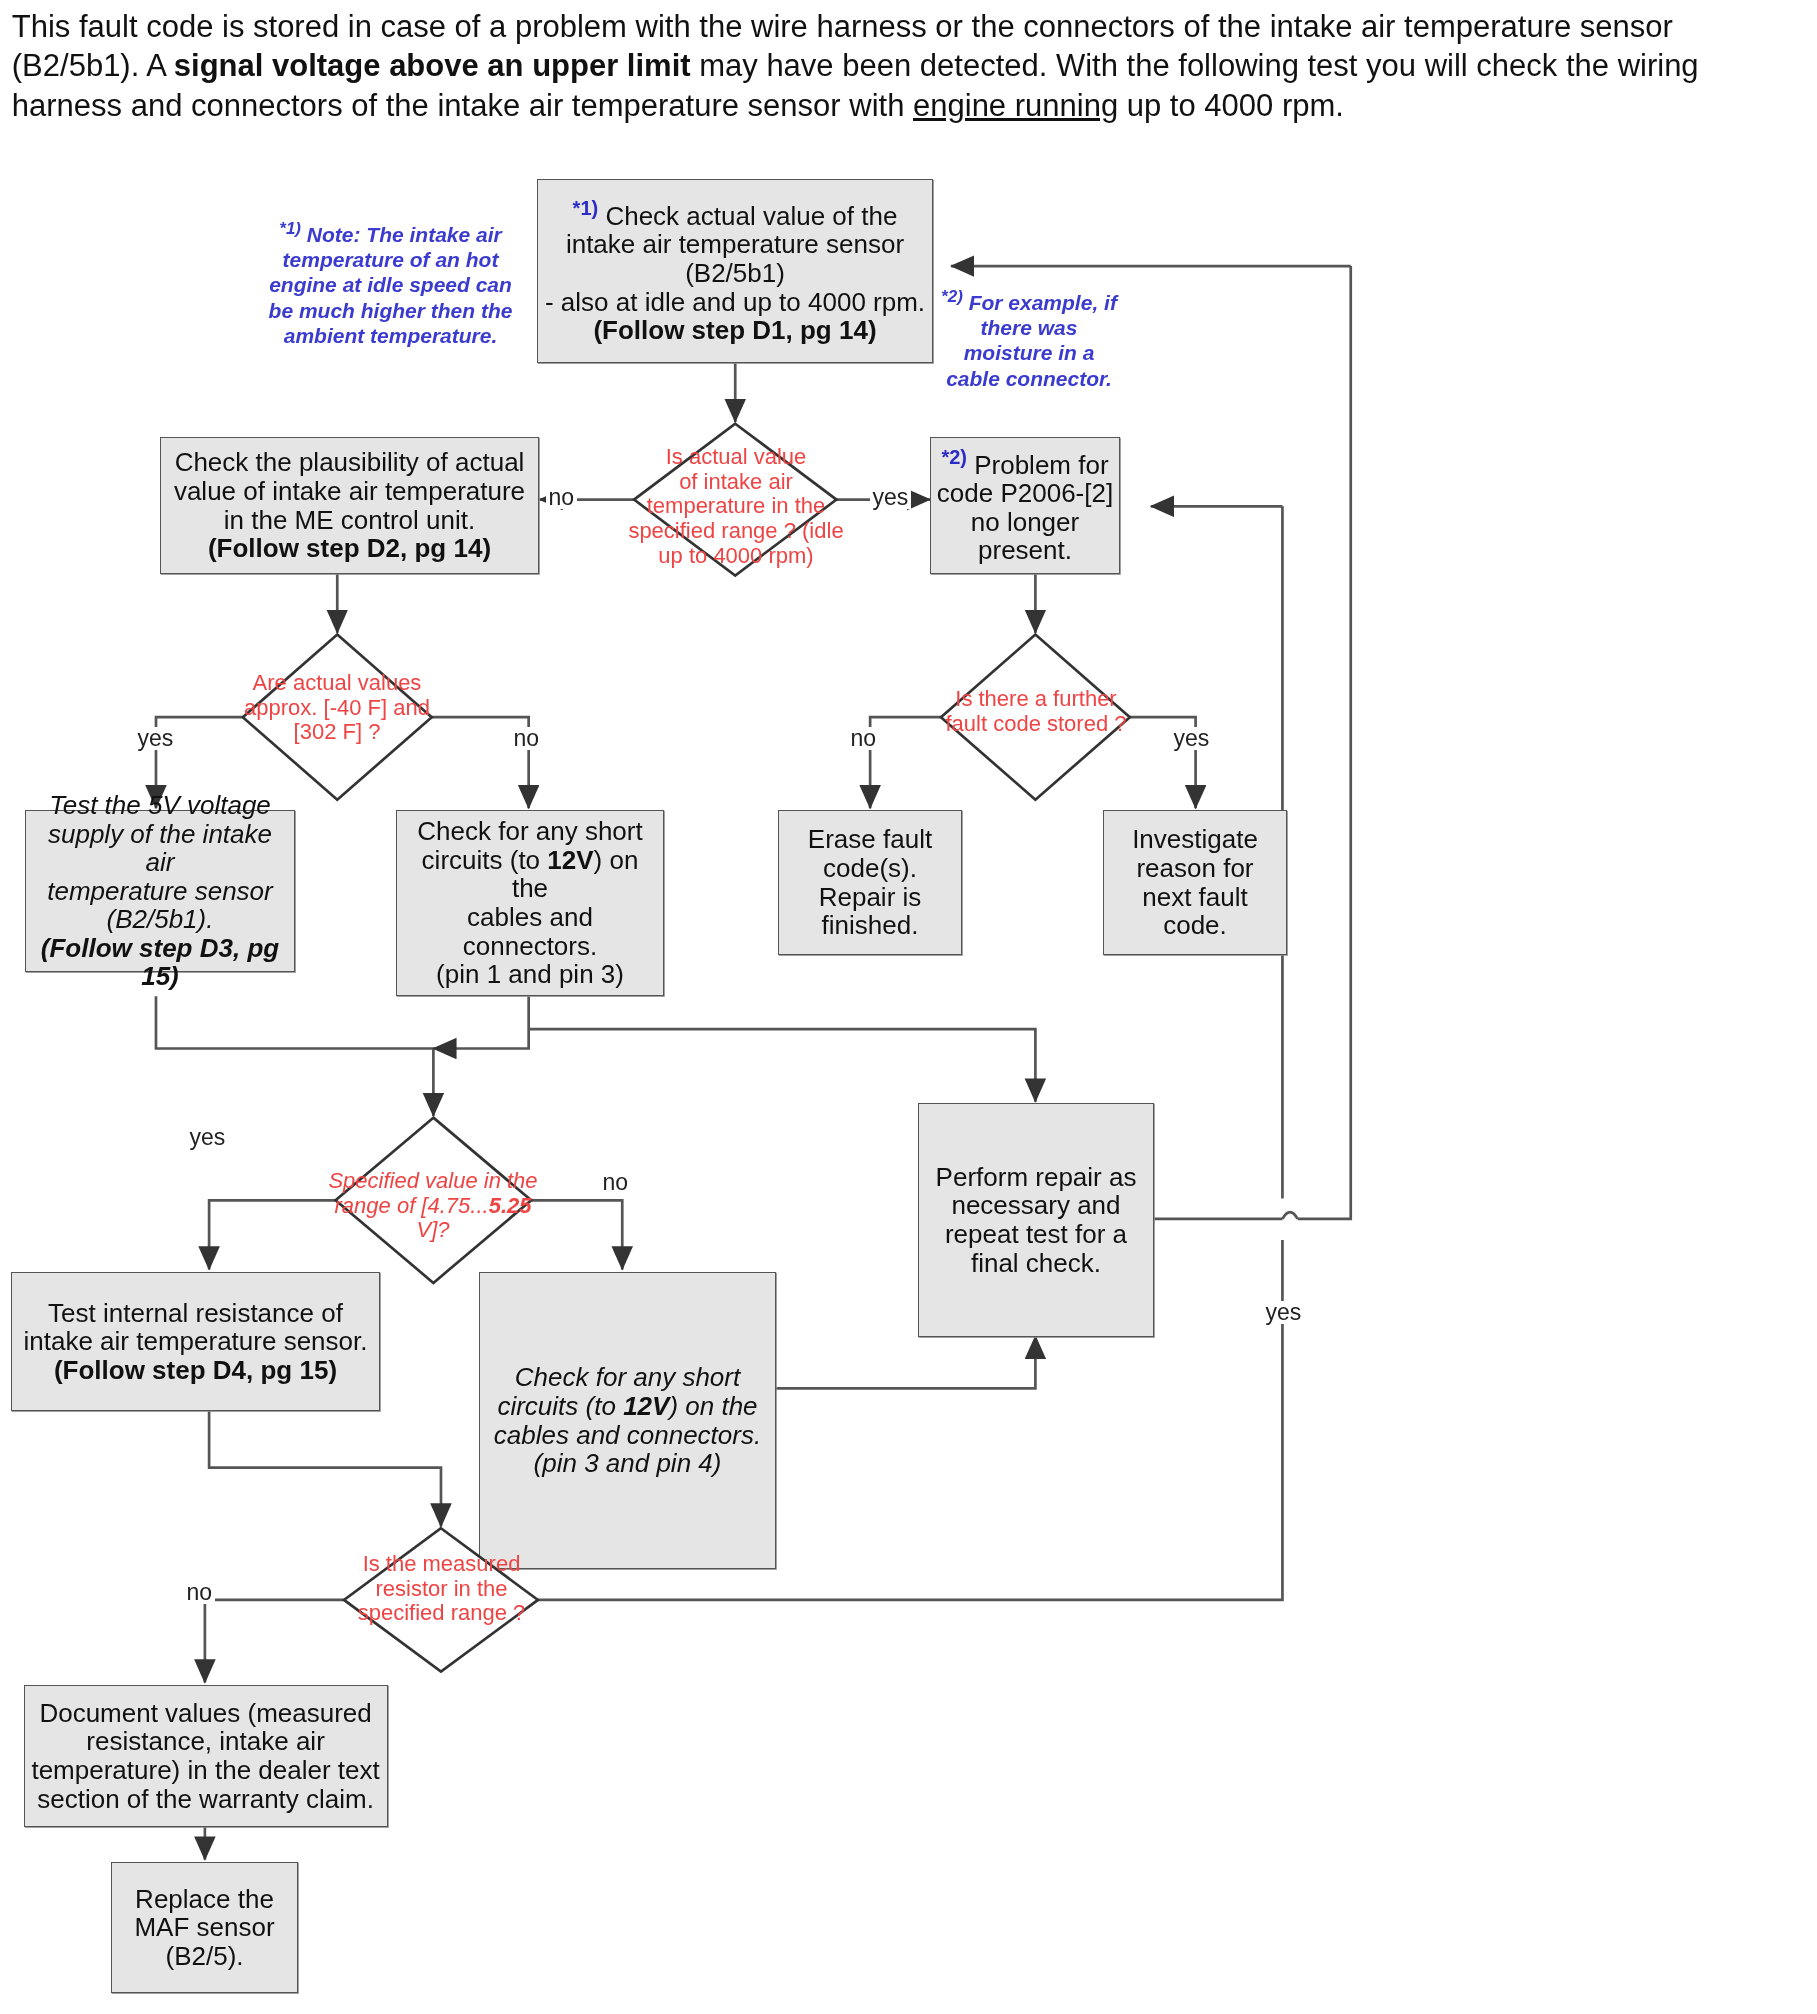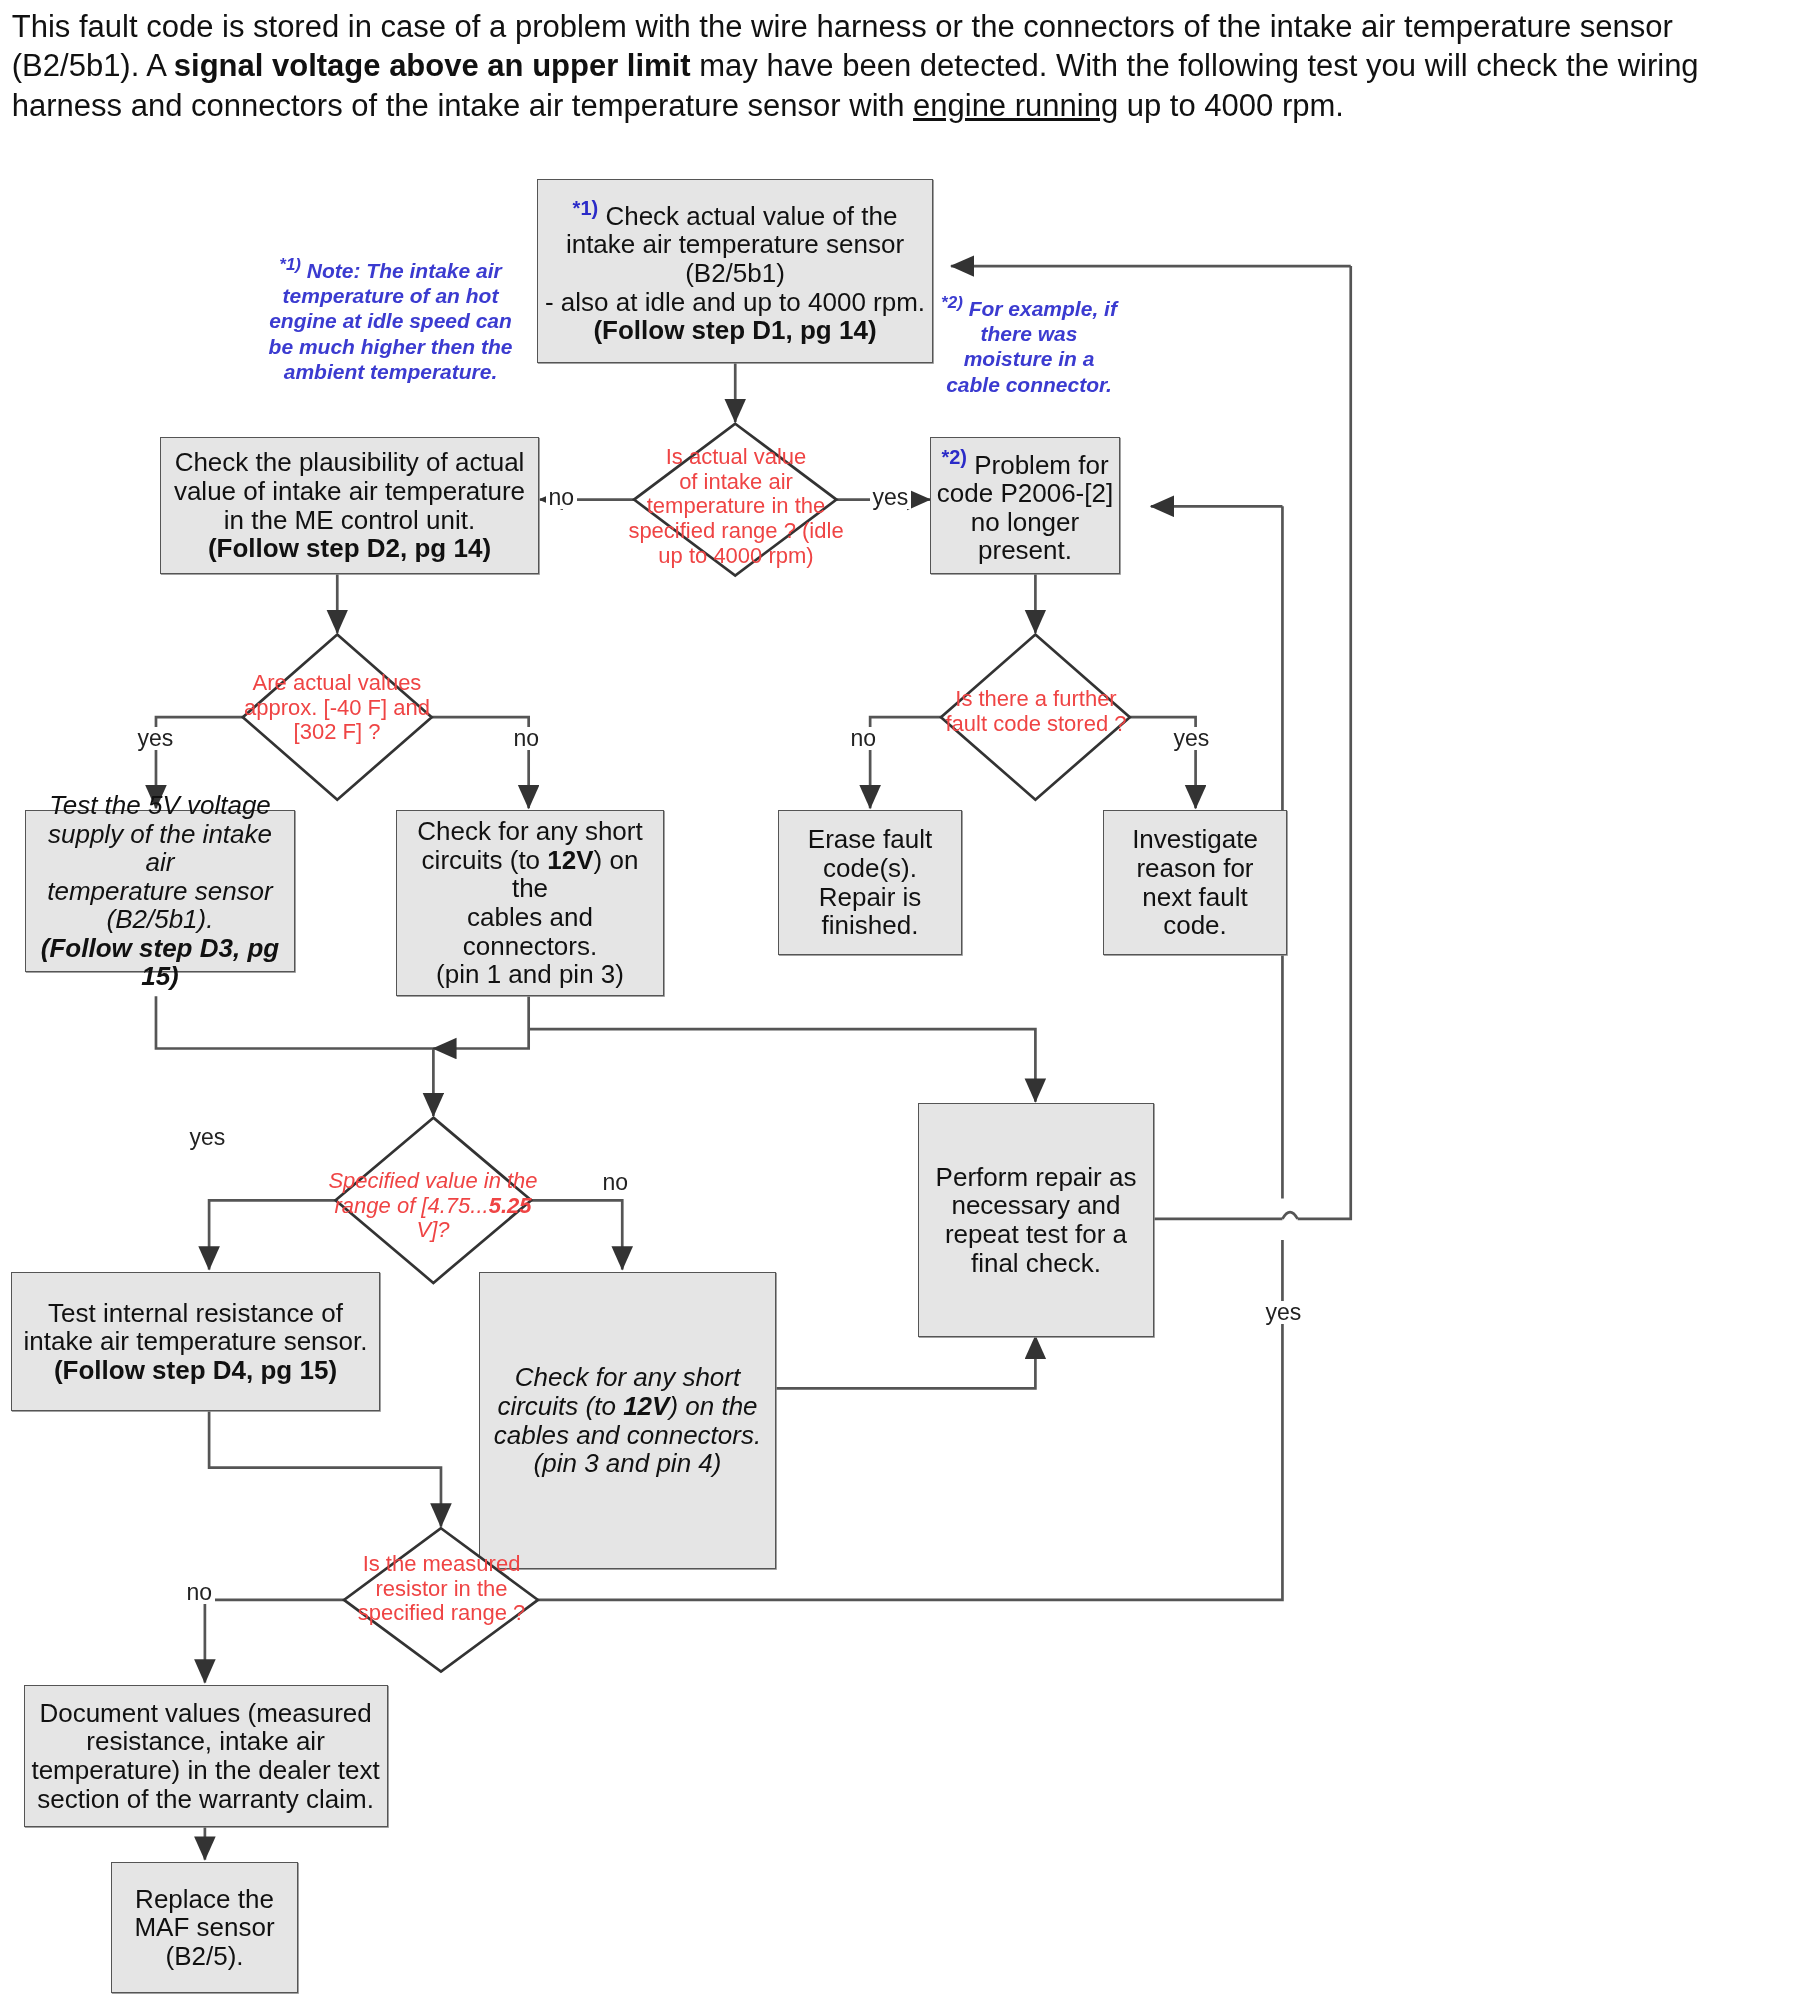--- a/index.html
+++ b/index.html
@@ -110,26 +110,26 @@
         <path d="M1521,1241 L1521,420"></path>
       </g>
       <g stroke="#555" stroke-width="3.2" fill="none" marker-end="url(#ah)">
 
         <path d="M1602,135 L1128,135"></path>
 
         <path d="M1521,420 L1365,420"></path>
       </g>
     </svg>
 
-    <div class="note" style="left:268px;top:67px;width:245px;margin-top:36px;">
+    <div class="note" style="left:268px;top:67px;width:245px;">
       <span class="supn">*1)</span>
       <span>Note: The intake air temperature of an hot engine at idle speed can be much higher then the ambient temperature.</span>
     </div>
 
-    <div class="note" style="left:938px;top:141px;width:182px;font-style:italic;">
+    <div class="note" style="left:938px;top:135px;width:182px;font-style:italic;">
       <span class="supn">*2)</span>
       <span>For example, if there was moisture in a cable connector.</span>
     </div>
 
     <div class="node box" style="left:537px;top:27px;width:396px;height:184px;">
       <div class="txt t">
         <div><span class="sup">*1)</span>
           <span>Check actual value of the</span></div>
         <div>intake air temperature sensor</div>
         <div>(B2/5b1)</div>

